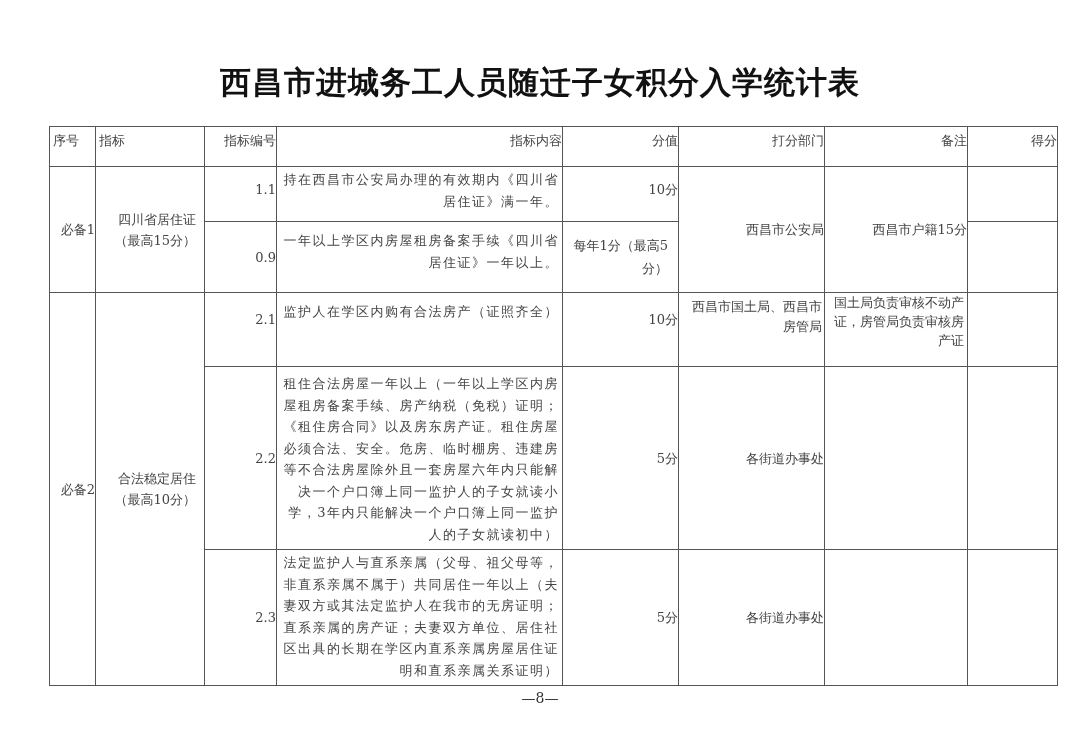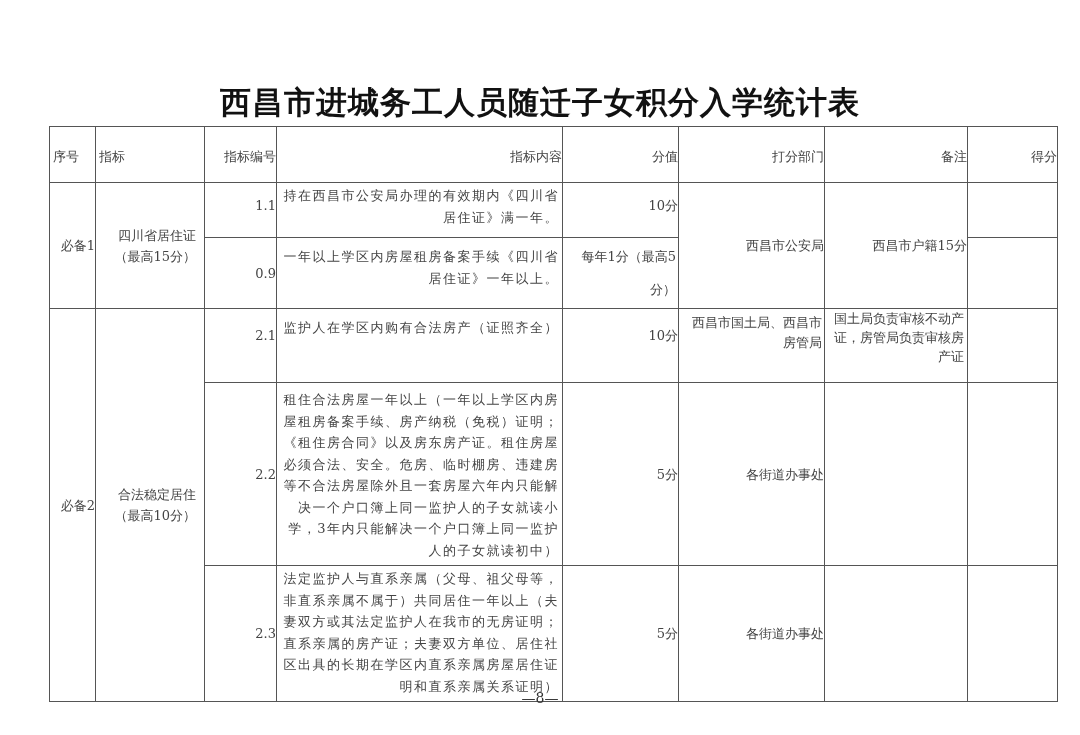--- a/index.html
+++ b/index.html
@@ -1,25 +1,25 @@
 <!DOCTYPE html>
 <html><head>
 <meta charset="utf-8">
 <style>
   html, body { margin:0; padding:0; background:#ffffff; }
   body { width:1080px; height:735px; position:relative; overflow:hidden;
          font-family:"DejaVu Serif","Liberation Serif",serif; color:#333; }
   .title { position:absolute; top:62px; left:0; width:1080px; text-align:center;
            font-family:"DejaVu Sans","Liberation Sans",sans-serif; font-weight:bold;
-           font-size:31px; letter-spacing:1px; color:#111;margin-top:20px; }
+           font-size:31px; letter-spacing:1px; color:#111; }
   table { position:absolute; left:49px; top:126px; border-collapse:collapse;
           table-layout:fixed; }
   td, th { border:1.5px solid #555; font-weight:normal; font-size:13px; color:#444;
            padding:0; vertical-align:middle; text-align:right; line-height:21px; }
-  th { height:36px; vertical-align:top; padding-top:19px;margin-top:39px; }
+  th { height:36px; vertical-align:top; padding-top:3px;margin-top:39px; }
   .lefttxt { text-align:right; vertical-align:top; padding:2px 3px 0 3px;
              letter-spacing:1.5px; line-height:21.5px; }
   .hleft { text-align:left; padding-left:3px; }
   .topc { vertical-align:top; padding-top:12px;margin-top:36px; }
   .page { position:absolute; top:690px; left:0; width:1080px; text-align:center;
           font-size:14px; color:#333; }
 </style>
 </head>
 <body>
 
@@ -54,21 +54,21 @@
     <td class="topc">1.1</td>
     <td class="lefttxt">持在西昌市公安局办理的有效期内《四川省居住证》满一年。</td>
     <td class="topc">10分</td>
     <td rowspan="2">西昌市公安局</td>
     <td rowspan="2">西昌市户籍15分</td>
     <td></td>
   </tr>
   <tr style="height:71px">
     <td>0.9</td>
     <td class="lefttxt" style="padding-top:8px">一年以上学区内房屋租房备案手续《四川省居住证》一年以上。</td>
-    <td style="padding:0 2px; line-height:33px">每年1分（最高5分）</td>
+    <td style="padding:0 10px; line-height:23px">每年1分（最高5分）</td>
     <td></td>
   </tr>
 
   <tr style="height:74px">
     <td rowspan="3">必备2</td>
     <td rowspan="3" style="padding:0 8px">合法稳定居住（最高10分）</td>
     <td class="topc" style="padding-top:16px">2.1</td>
     <td class="lefttxt" style="padding-top:8px">监护人在学区内购有合法房产（证照齐全）</td>
     <td class="topc" style="padding-top:16px">10分</td>
     <td class="topc" style="padding:4px 2px 0 2px; line-height:20px">西昌市国土局、西昌市房管局</td>

